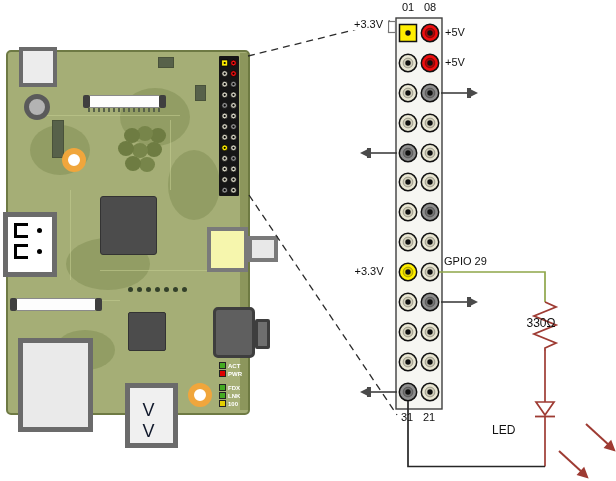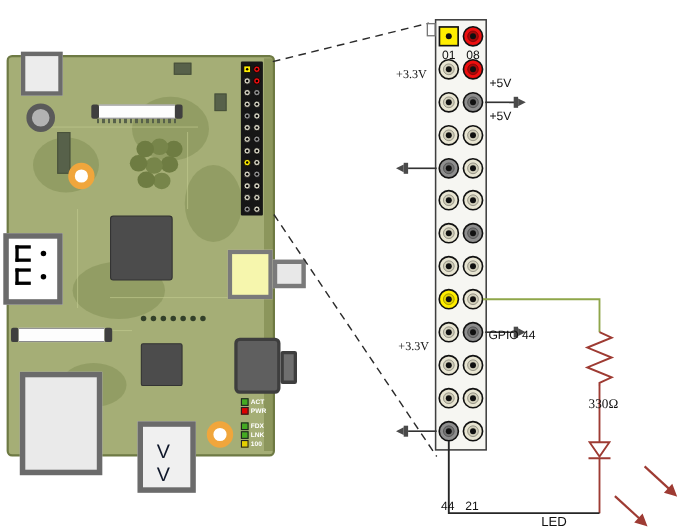--- a/index.html
+++ b/index.html
@@ -46,23 +46,23 @@
   .smallcomp{background:#57614a;border:1px solid #49523a;}
   
   .led-block{left:219px;top:362px;z-index:2;}
   .ledrow{display:flex;align-items:center;gap:2px;height:7px;margin-bottom:1px;}
   .ledrow.gap{margin-top:7px;}
   .ledsq{width:5px;height:5px;border:1px solid #222;display:inline-block;}
   .ledtxt{color:#fff;font-size:6px;line-height:6px;font-weight:bold;}
   
   svg.overlay{position:absolute;left:0;top:0;z-index:3;}
   
-  .lbl{position:absolute;z-index:4;font-size:11px;color:#111;white-space:nowrap;margin-top:44px;}
+  .lbl{position:absolute;z-index:4;font-size:11px;color:#111;white-space:nowrap;}
   .ctr{text-align:center;width:20px;}
-  .rt{text-align:right;font-family:Liberation Serif, serif;}
+  .rt{text-align:center;}
 </style>
 </head>
 <body>
 
 <div class="canvas">
 
   <div class="pcb"></div>
   <div class="pcb-edge"></div>
 
   <div>
@@ -342,22 +342,22 @@
         <line x1="586" y1="424" x2="610" y2="446"></line>
         <polygon points="614,450 605.4,447.5 610.8,441.7"></polygon>
         <line x1="559" y1="451" x2="583" y2="473"></line>
         <polygon points="587,477 578.4,474.5 583.8,468.7"></polygon>
       </g>
     </g>
   </svg>
 
   <span class="lbl ctr" style="left:398px;top:1px;">01</span>
   <span class="lbl ctr" style="left:420px;top:1px;">08</span>
-  <span class="lbl ctr" style="left:397px;top:411px;">44</span>
+  <span class="lbl ctr" style="left:397px;top:411px;">31</span>
   <span class="lbl ctr" style="left:419px;top:411px;">21</span>
   <span class="lbl" style="left:445px;top:26px;">+5V</span>
   <span class="lbl" style="left:445px;top:56px;">+5V</span>
   <span class="lbl rt" style="left:349px;top:18px;width:39px;background:#fff;">+3.3V</span>
   <span class="lbl rt" style="left:348px;top:265px;width:42px;">+3.3V</span>
-  <span class="lbl" style="left:444px;top:255px;">GPIO 44</span>
+  <span class="lbl" style="left:444px;top:255px;">GPIO 29</span>
   <span class="lbl rt" style="left:520px;top:316px;width:42px;font-size:12px;">330Ω</span>
   <span class="lbl" style="left:492px;top:423px;font-size:12px;">LED</span>
 </div>
 
 </body></html>

